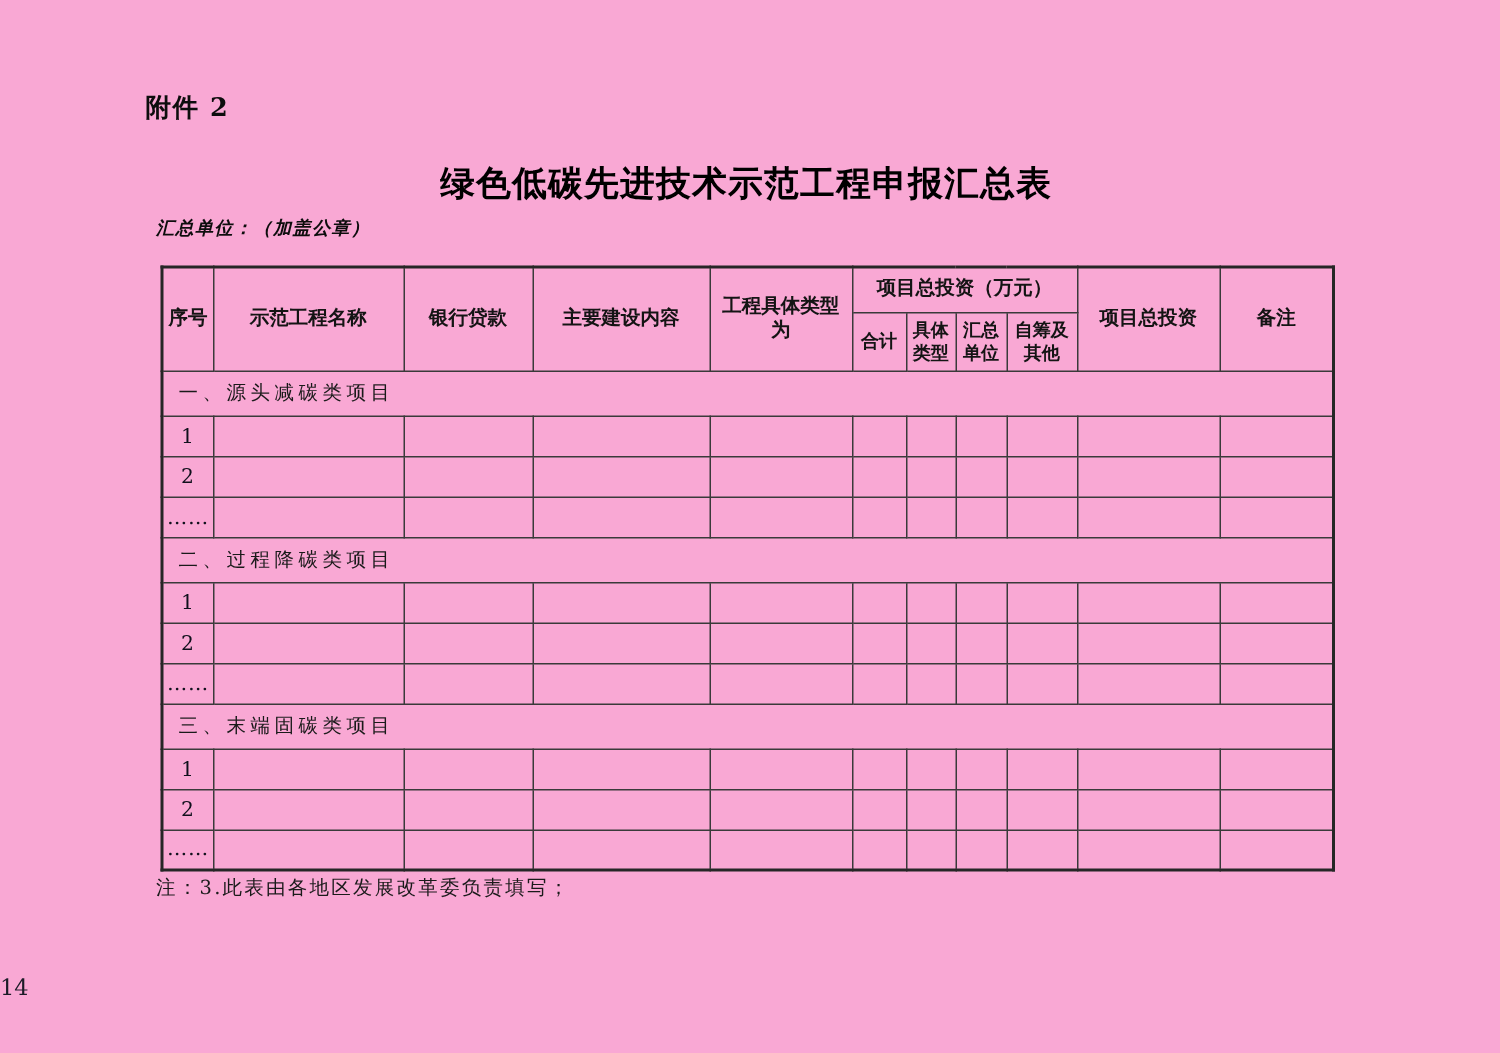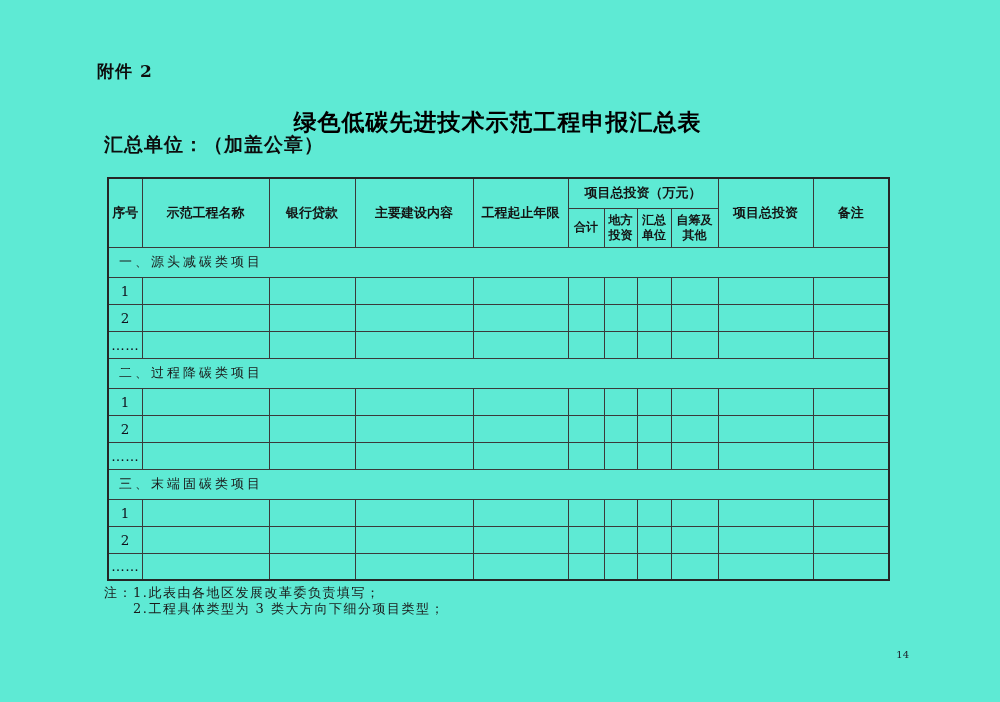--- a/index.html
+++ b/index.html
@@ -1,21 +1,21 @@
 <!DOCTYPE html>
 <html><head>
 <meta charset="utf-8">
 <style>
   * { margin: 0; padding: 0; box-sizing: border-box; }
   html, body { background: #e8e8e8; }
   .page {
     position: relative;
     width: 1000px;
     height: 702px;
-    background: #5eead4;
+    background: #f9a8d4;
     font-family: "DejaVu Sans", sans-serif;
     color: #111111;
     overflow: hidden;
     margin: 0 auto;
   }
   .attachment {
     position: absolute;
     left: 97px;
     top: 60px;
     font-family: "DejaVu Serif", "Liberation Serif", serif;
@@ -32,26 +32,27 @@
     text-align: center;
     font-family: "DejaVu Sans", "Liberation Sans", sans-serif;
     font-size: 23px;
     font-weight: bold;
     color: #000000;
     letter-spacing: 1px;
   }
   .unit-label {
     position: absolute;
     left: 104px;
-    top: 132px;
-    font-family: "DejaVu Serif", "Liberation Serif", serif;
-    font-size: 19px;
+    top: 144px;
+    font-family: "DejaVu Serif", "Liberation Serif", serif;
+    font-size: 12px;
     font-weight: bold;
     color: #0d0d0d;
     letter-spacing: 1px;
+    font-style: italic;
   }
   table.summary {
     position: absolute;
     left: 107px;
     top: 177px;
     width: 781px;
     border-collapse: collapse;
     table-layout: fixed;
     border: 2px solid #262626;
   }
@@ -100,23 +101,23 @@
     line-height: 15.5px;
     letter-spacing: 1.5px;
   }
   .notes .notes-label { white-space: nowrap; }
   .notes .notes-items div { white-space: nowrap; }
   .page-number {
     position: absolute;
     left: 0;
     top: 649px;
     width: 909px;
-    text-align: right;
-    font-family: "DejaVu Serif", "Liberation Serif", serif;
-    font-size: 10px;
+    text-align: left;
+    font-family: "DejaVu Serif", "Liberation Serif", serif;
+    font-size: 15px;
     color: #1c1c28;
   }
 </style>
 </head>
 <body>
 
 <div class="page">
 
   <div class="attachment">附件 2</div>
 
@@ -137,28 +138,28 @@
         <col style="width:47px">
         <col style="width:95px">
         <col style="width:76px">
     </colgroup>
     <thead>
       <tr class="head-top">
         <th rowspan="2">序号</th>
         <th rowspan="2">示范工程名称</th>
         <th rowspan="2">银行贷款</th>
         <th rowspan="2">主要建设内容</th>
-        <th rowspan="2">工程起止年限</th>
+        <th rowspan="2">工程具体类型为</th>
         <th colspan="4">项目总投资（万元）</th>
         <th rowspan="2">项目总投资</th>
         <th rowspan="2">备注</th>
       </tr>
       <tr class="head-sub">
         <th>合计</th>
-        <th>地方投资</th>
+        <th>具体类型</th>
         <th>汇总单位</th>
         <th>自筹及其他</th>
       </tr>
     </thead>
     <tbody>
 
       <tr class="section-row">
         <td colspan="11">一、源头减碳类项目</td>
       </tr>
       <tr class="data-row">
@@ -285,20 +286,19 @@
         <td></td>
         <td></td>
         <td></td>
       </tr>
     </tbody>
   </table>
 
   <div class="notes">
     <span class="notes-label">注：</span>
     <div class="notes-items">
-      <div>1.此表由各地区发展改革委负责填写；</div>
-      <div>2.工程具体类型为 3 类大方向下细分项目类型；</div>
+      <div>3.此表由各地区发展改革委负责填写；</div>
     </div>
   </div>
 
   <div class="page-number">14</div>
 
 </div>
 
 </body></html>

